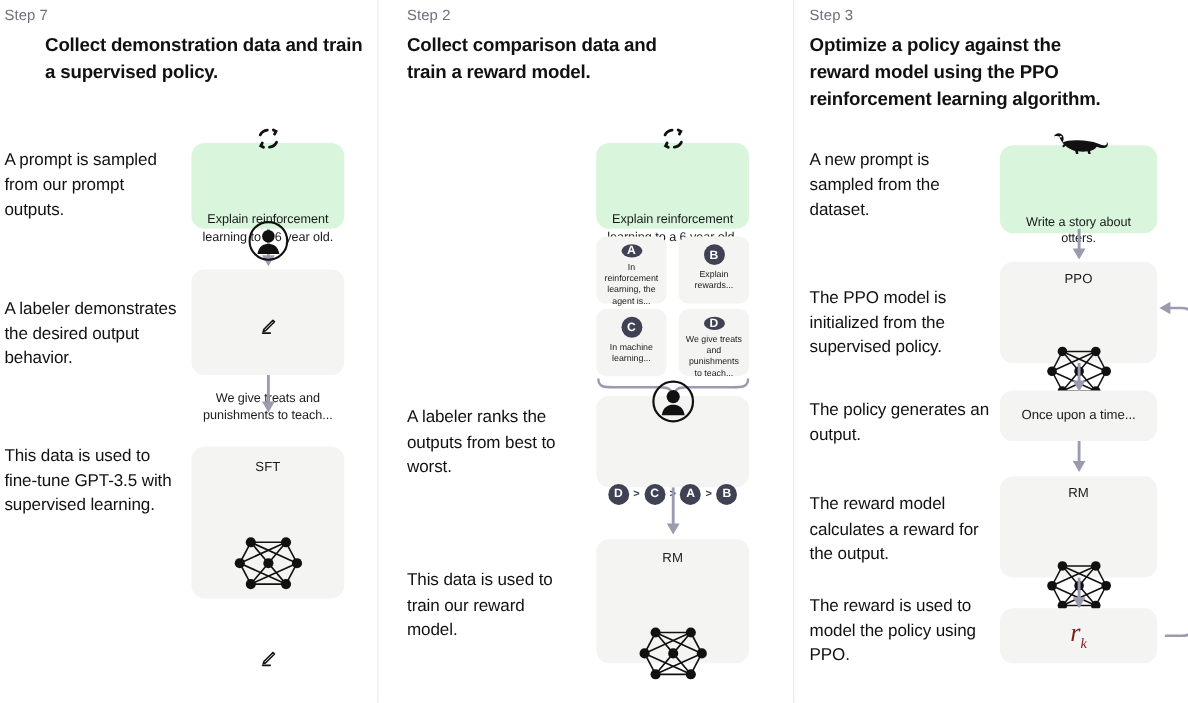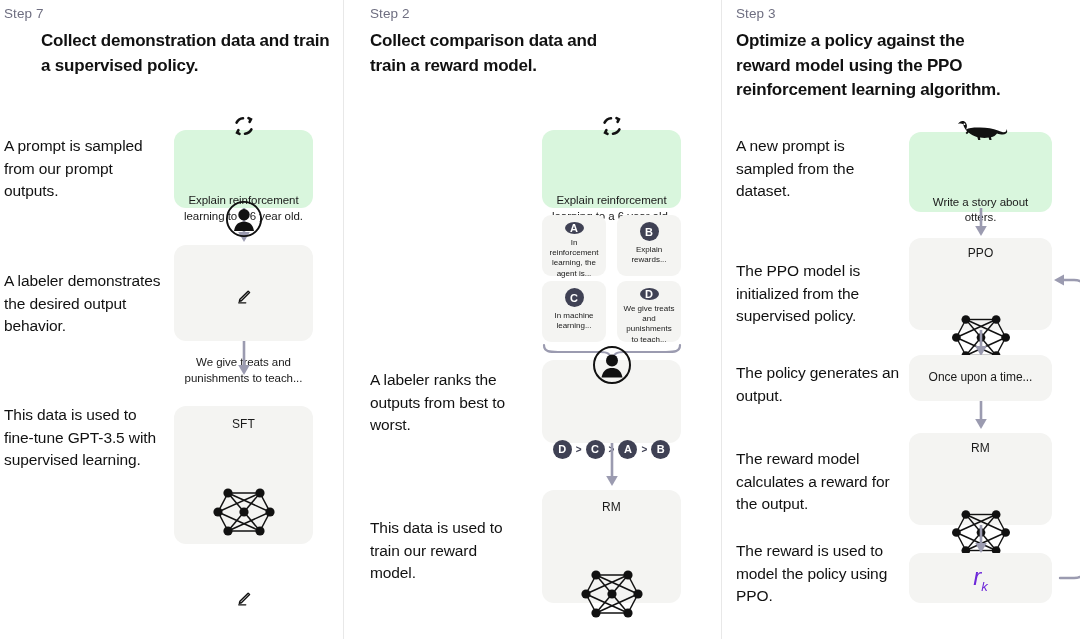--- a/index.html
+++ b/index.html
@@ -76,22 +76,22 @@
     font-size:11px;font-weight:bold;display:flex;align-items:center;justify-content:center;
   }
   .rankgt{font-size:10px;color:#3f4154;font-weight:bold;}
 
   
   .conn{position:absolute;pointer-events:none;}
 
   
   svg{display:block;}
   .rk{
-    font-family:Liberation Sans, sans-serif;
-    font-style:italic;font-size:24px;color:#6d28d9;
+    font-family:Liberation Serif, serif;
+    font-style:italic;font-size:24px;color:#7f1d1d;
   }
   .rk sub{font-size:13px;font-style:italic;}
 </style>
 </head>
 <body>
 
 <div class="canvas">
 
   <div class="divider" id="div1"></div>
   <div class="divider" id="div2"></div>

